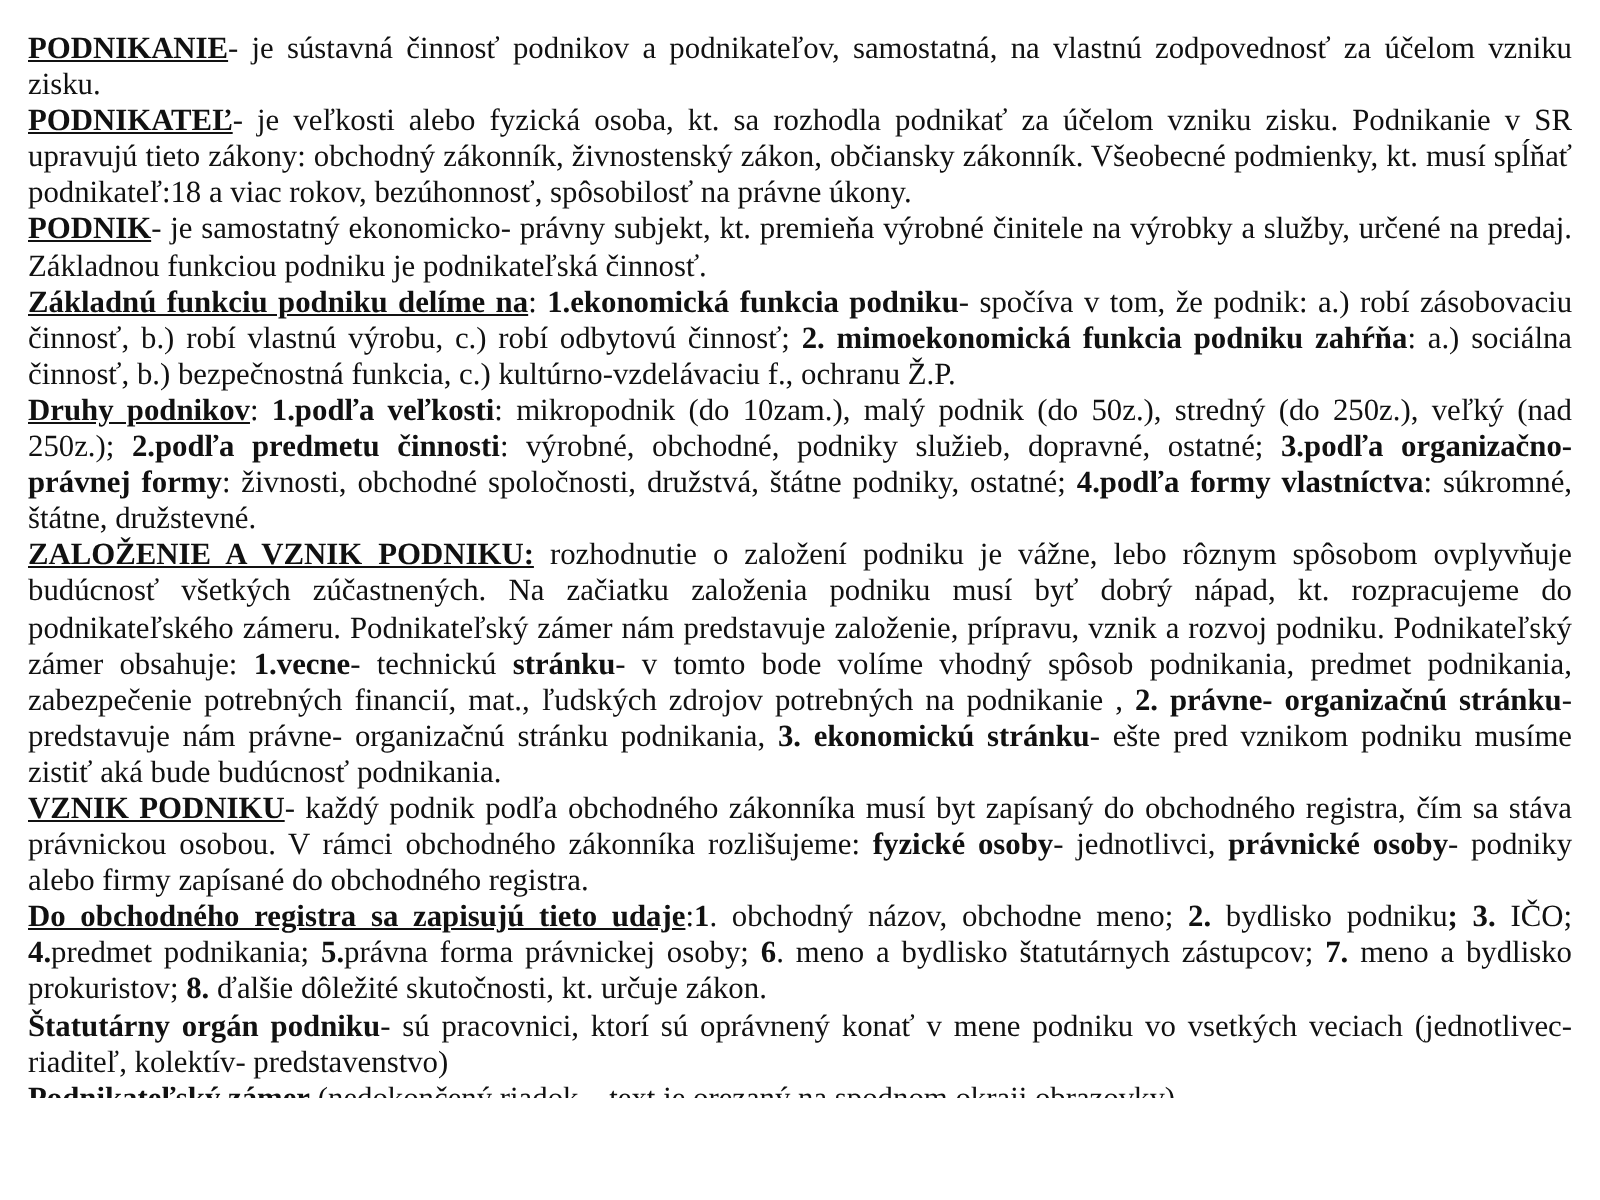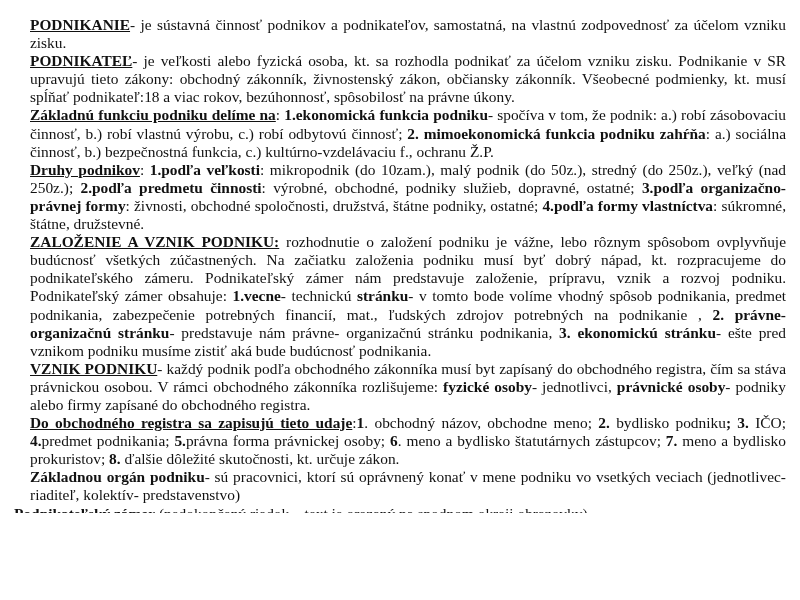--- a/index.html
+++ b/index.html
@@ -7,21 +7,21 @@
   .page {
     position: absolute;
     left: 14px; top: 16px;
     width: 772px;
     font-family: "Liberation Serif", "DejaVu Serif", serif;
     font-size: 15.4px;
     line-height: 18.1px;
     color: #111111;
   }
   .para { margin: 0; padding: 0; }
-  .para.justify { text-align: justify; margin-left: 16px; }
+  .para.justify { text-align: justify; }
   .para.justify::after { content: ""; display: inline-block; width: 100%; }
   .para.last::after { display: none; }
   b, .b { font-weight: bold; }
   .u { text-decoration: underline; }
   .cut {
     height: 8px;
     overflow: hidden;
   }
   .cut .inner { margin-top: 0px; }
 </style>
@@ -29,35 +29,38 @@
 <body>
 
 <div class="page" id="page">
     <div>
       <p class="para justify last"><span class="b u">PODNIKANIE</span><span>- je sústavná činnosť podnikov a podnikateľov, samostatná, na vlastnú zodpovednosť za účelom vzniku zisku.</span></p>
     </div>
     <div>
       <p class="para justify last"><span class="b u">PODNIKATEĽ</span><span>- je veľkosti alebo fyzická osoba, kt. sa rozhodla podnikať za účelom vzniku zisku. Podnikanie v SR upravujú tieto zákony: obchodný zákonník, živnostenský zákon, občiansky zákonník. Všeobecné podmienky, kt. musí spĺňať podnikateľ:18 a viac rokov, bezúhonnosť, spôsobilosť na právne úkony.</span></p>
     </div>
     <div>
+      <p class="para justify last"><span class="b u">PODNIK</span><span>- je samostatný ekonomicko- právny subjekt, kt. premieňa výrobné činitele na výrobky a služby, určené na predaj. Základnou funkciou podniku je podnikateľská činnosť.</span></p>
+    </div>
+    <div>
       <p class="para justify last"><span class="b u">Základnú funkciu podniku delíme na</span><span>: </span><span class="b">1.ekonomická funkcia podniku</span><span>- spočíva v tom, že podnik: a.) robí zásobovaciu činnosť, b.) robí vlastnú výrobu, c.) robí odbytovú činnosť; </span><span class="b">2. mimoekonomická funkcia podniku zahŕňa</span><span>: a.) sociálna činnosť, b.) bezpečnostná funkcia, c.) kultúrno-vzdelávaciu f., ochranu Ž.P.</span></p>
     </div>
     <div>
       <p class="para justify last"><span class="b u">Druhy podnikov</span><span>: </span><span class="b">1.podľa veľkosti</span><span>: mikropodnik (do 10zam.), malý podnik (do 50z.), stredný (do 250z.), veľký (nad 250z.); </span><span class="b">2.podľa predmetu činnosti</span><span>: výrobné, obchodné, podniky služieb, dopravné, ostatné; </span><span class="b">3.podľa organizačno- právnej formy</span><span>: živnosti, obchodné spoločnosti, družstvá, štátne podniky, ostatné; </span><span class="b">4.podľa formy vlastníctva</span><span>: súkromné, štátne, družstevné.</span></p>
     </div>
     <div>
       <p class="para justify last"><span class="b u">ZALOŽENIE A VZNIK PODNIKU:</span><span> rozhodnutie o založení podniku je vážne, lebo rôznym spôsobom ovplyvňuje budúcnosť všetkých zúčastnených. Na začiatku založenia podniku musí byť dobrý nápad, kt. rozpracujeme do podnikateľského zámeru. Podnikateľský zámer nám predstavuje založenie, prípravu, vznik a rozvoj podniku. Podnikateľský zámer obsahuje: </span><span class="b">1.vecne</span><span>- technickú </span><span class="b">stránku</span><span>- v tomto bode volíme vhodný spôsob podnikania, predmet podnikania, zabezpečenie potrebných financií, mat., ľudských zdrojov potrebných na podnikanie , </span><span class="b">2. právne- organizačnú stránku</span><span>- predstavuje nám právne- organizačnú stránku podnikania, </span><span class="b">3. ekonomickú stránku</span><span>- ešte pred vznikom podniku musíme zistiť aká bude budúcnosť podnikania.</span></p>
     </div>
     <div>
       <p class="para justify last"><span class="b u">VZNIK PODNIKU</span><span>- každý podnik podľa obchodného zákonníka musí byt zapísaný do obchodného registra, čím sa stáva právnickou osobou. V rámci obchodného zákonníka rozlišujeme: </span><span class="b">fyzické osoby</span><span>- jednotlivci, </span><span class="b">právnické osoby</span><span>- podniky alebo firmy zapísané do obchodného registra.</span></p>
     </div>
     <div>
       <p class="para justify last"><span class="b u">Do obchodného registra sa zapisujú tieto udaje</span><span>:</span><span class="b">1</span><span>. obchodný názov, obchodne meno; </span><span class="b">2.</span><span> bydlisko podniku</span><span class="b">; 3.</span><span> IČO; </span><span class="b">4.</span><span>predmet podnikania; </span><span class="b">5.</span><span>právna forma právnickej osoby; </span><span class="b">6</span><span>. meno a bydlisko štatutárnych zástupcov; </span><span class="b">7.</span><span> meno a bydlisko prokuristov; </span><span class="b">8.</span><span> ďalšie dôležité skutočnosti, kt. určuje zákon.</span></p>
     </div>
     <div>
-      <p class="para justify last"><span class="b">Základnou orgán podniku</span><span>- sú pracovnici, ktorí sú oprávnený konať v mene podniku vo vsetkých veciach (jednotlivec- riaditeľ, kolektív- predstavenstvo)</span></p>
+      <p class="para justify last"><span class="b">Štatutárny orgán podniku</span><span>- sú pracovnici, ktorí sú oprávnený konať v mene podniku vo vsetkých veciach (jednotlivec- riaditeľ, kolektív- predstavenstvo)</span></p>
     </div>
     <div class="cut">
       <div class="inner">
         <p class="para"><span class="b">Podnikateľský zámer</span><span> (nedokončený riadok – text je orezaný na spodnom okraji obrazovky)</span></p>
       </div>
     </div>
   </div>
 
 </body></html>

